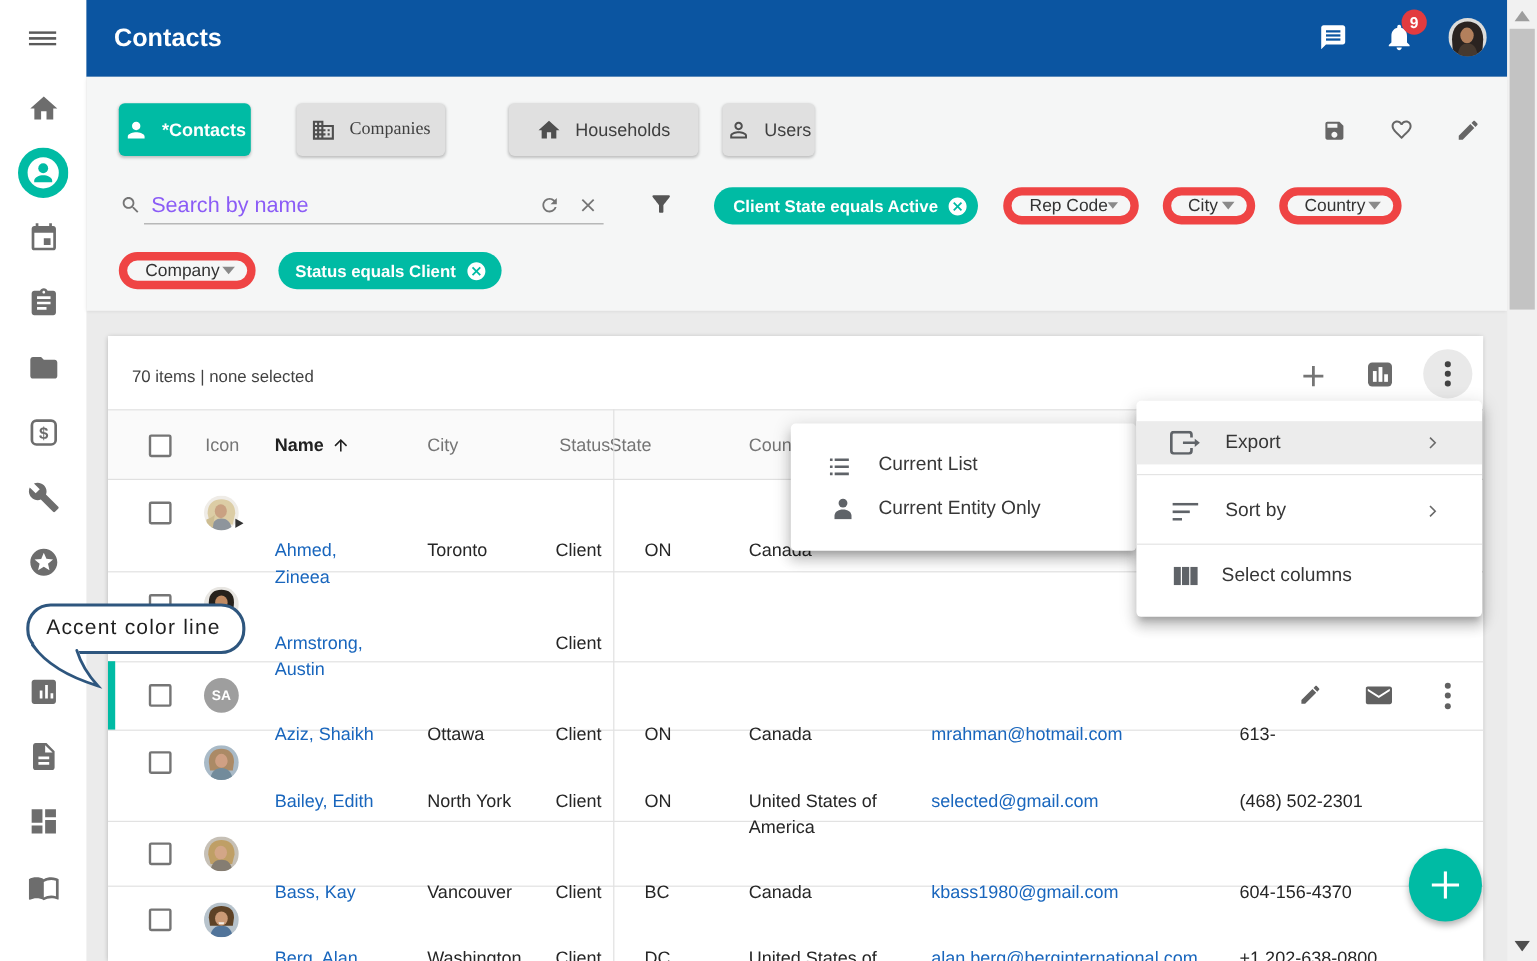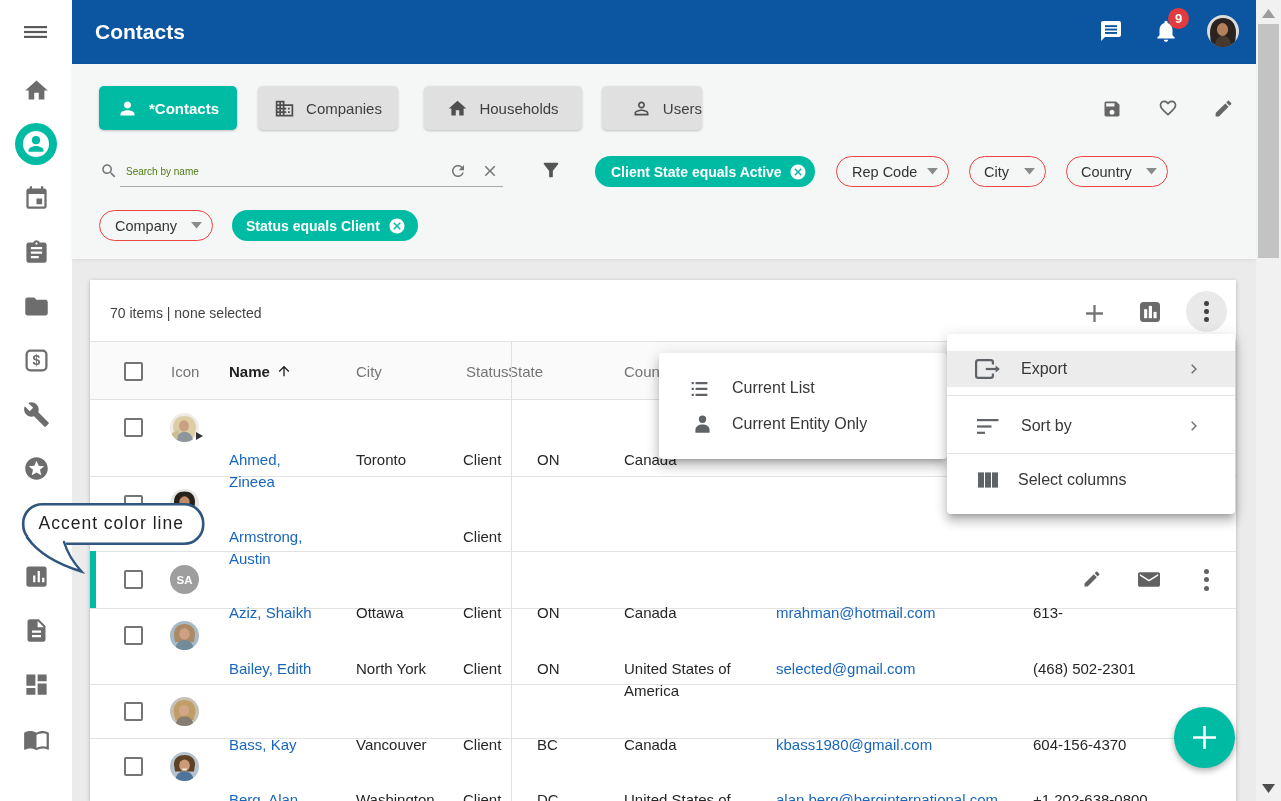--- a/index.html
+++ b/index.html
@@ -11,21 +11,21 @@
 #sidebar { left:0; top:0; width:72px; height:801px; background:#ffffff; }
 #topbar { left:72px; top:0; width:1184px; height:64px; background:#0b55a1; }
 #filterpanel { left:72px; top:64px; width:1184px; height:195px; background:#f5f6f6; box-shadow:0 1px 3px rgba(0,0,0,0.08); }
 #scrollbar { left:1256px; top:0; width:25px; height:801px; background:#f1f1f1; z-index:40; }
 #card { left:90px; top:280px; width:1146px; height:521px; background:#ffffff; box-shadow:0 1px 4px rgba(0,0,0,0.25); }
 
 .tab { position:absolute; top:86px; height:44px; border-radius:5px; display:flex; align-items:center; justify-content:center; gap:11px; font-size:15px; color:#3f3f3f; background:#e0e0e0; box-shadow:0 1px 2.5px rgba(0,0,0,0.22); }
 .tab.active { background:#00bba4; color:#ffffff; font-weight:bold; }
 
 .chipT { position:absolute; height:31px; border-radius:16px; background:#00bba4; color:#fff; font-weight:bold; font-size:14px; display:flex; align-items:center; white-space:nowrap; }
-.chipO { position:absolute; height:31px; border-radius:16px; background:transparent; border:1px solid #ef4444; color:#333; font-size:14.5px; display:flex; align-items:center; white-space:nowrap; }
+.chipO { position:absolute; height:31px; border-radius:16px; background:transparent; border:7px solid #ef4444; color:#333; font-size:14.5px; display:flex; align-items:center; white-space:nowrap; }
 .rowline { position:absolute; height:1px; background:#e2e2e2; left:90px; width:1146px; }
 .cell { position:absolute; font-size:15px; color:#262626; white-space:nowrap;margin-top:34px; }
 .link { color:#1966bd; }
 .hdr { position:absolute; font-size:15px; color:#757575; white-space:nowrap; }
 .cbx { position:absolute; width:19px; height:19px; border:2px solid #757575; border-radius:2px; background:#fff; }
 
 .menu { position:absolute; background:#fff; border-radius:4px; box-shadow:0 5px 5px -3px rgba(0,0,0,.2), 0 8px 10px 1px rgba(0,0,0,.14), 0 3px 14px 2px rgba(0,0,0,.12); z-index:30; }
 .mitem { position:absolute; font-size:16px; color:#373737; white-space:nowrap; }
 
 .dot { position:absolute; border-radius:50%; }
@@ -116,59 +116,59 @@
 <svg class="icon" style="left:22.5px; top:616.5px;" width="27" height="27" viewBox="0 0 24 24">
     <path fill="#6d6d6d" d="M14 2H6c-1.1 0-1.99.9-1.99 2L4 20c0 1.1.89 2 1.99 2H18c1.1 0 2-.9 2-2V8l-6-6zm2 16H8v-2h8v2zm0-4H8v-2h8v2zm-3-5V3.5L18.5 9H13z"></path>
   </svg>
 <svg class="icon" style="left:22.5px; top:670.5px;" width="27" height="27" viewBox="0 0 24 24">
     <path fill="#6d6d6d" d="M3 13h8V3H3v10zm0 8h8v-6H3v6zm10 0h8V11h-8v10zm0-18v6h8V3h-8z"></path>
   </svg>
 <svg class="icon" style="left:22.5px; top:725.5px;" width="27" height="27" viewBox="0 0 24 24">
     <path fill="#6d6d6d" d="M21 5c-1.11-.35-2.33-.5-3.5-.5-1.95 0-4.05.4-5.5 1.5-1.45-1.1-3.55-1.5-5.5-1.5S2.45 4.9 1 6v14.65c0 .25.25.5.5.5.1 0 .15-.05.25-.05C3.1 20.45 5.05 20 6.5 20c1.95 0 4.05.4 5.5 1.5 1.35-.85 3.8-1.5 5.5-1.5 1.65 0 3.35.3 4.75 1.05.1.05.15.05.25.05.25 0 .5-.25.5-.5V6c-.6-.45-1.25-.75-2-1zm0 13.5c-1.1-.35-2.3-.5-3.5-.5-1.7 0-4.15.65-5.5 1.5V8c1.35-.85 3.8-1.5 5.5-1.5 1.2 0 2.4.15 3.5.5v11.5z"></path>
   </svg>
 
-<div class="tab active" style="left:99px; width:138px;">
+<div class="tab active" style="left:99px; width:110px;">
  <svg width="21" height="21" viewBox="0 0 24 24">
       <path fill="#ffffff" d="M12 12c2.21 0 4-1.79 4-4s-1.79-4-4-4-4 1.79-4 4 1.79 4 4 4zm0 2c-2.67 0-8 1.34-8 4v2h16v-2c0-2.66-5.33-4-8-4z"></path>
     </svg>
  <span>*Contacts</span>
 </div>
-<div class="tab" style="left:258px; width:140px;">
+<div class="tab" style="left:247px; width:124px;font-family:Liberation Serif, serif;">
  <svg width="21" height="21" viewBox="0 0 24 24">
       <path fill="#4f4f4f" d="M12 7V3H2v18h20V7H12zM6 19H4v-2h2v2zm0-4H4v-2h2v2zm0-4H4V9h2v2zm0-4H4V5h2v2zm4 12H8v-2h2v2zm0-4H8v-2h2v2zm0-4H8V9h2v2zm0-4H8V5h2v2zm10 12h-8v-2h2v-2h-2v-2h2v-2h-2V9h8v10zm-2-8h-2v2h2v-2zm0 4h-2v2h2v-2z"></path>
     </svg>
  <span>Companies</span>
 </div>
 <div class="tab" style="left:424px; width:158px;">
  <svg width="21" height="21" viewBox="0 0 24 24">
       <path fill="#4f4f4f" d="M10 20v-6h4v6h5v-8h3L12 3 2 12h3v8z"></path>
     </svg>
  <span>Households</span>
 </div>
-<div class="tab" style="left:602px; width:100px;justify-content:flex-end;">
+<div class="tab" style="left:602px; width:77px;">
  <svg width="21" height="21" viewBox="0 0 24 24">
       <path fill="#4f4f4f" d="M12 5.9c1.16 0 2.1.94 2.1 2.1s-.94 2.1-2.1 2.1S9.9 9.16 9.9 8s.94-2.1 2.1-2.1m0 9c2.97 0 6.1 1.46 6.1 2.1v1.1H5.9V17c0-.64 3.13-2.1 6.1-2.1M12 4C9.79 4 8 5.79 8 8s1.79 4 4 4 4-1.79 4-4-1.79-4-4-4zm0 9c-2.67 0-8 1.34-8 4v3h16v-3c0-2.66-5.33-4-8-4z"></path>
     </svg>
  <span>Users</span>
 </div>
 
 <svg class="icon" style="left:1102px; top:99px;" width="20" height="20" viewBox="0 0 24 24">
     <path fill="#666" d="M17 3H5c-1.11 0-2 .9-2 2v14c0 1.1.89 2 2 2h14c1.1 0 2-.9 2-2V7l-4-4zm-5 16c-1.66 0-3-1.34-3-3s1.34-3 3-3 3 1.34 3 3-1.34 3-3 3zm3-10H5V5h10v4z"></path>
   </svg>
 <svg class="icon" style="left:1157px; top:98px;" width="22" height="20" viewBox="0 0 24 24">
     <path fill="#666" d="M16.5 3c-1.74 0-3.41.81-4.5 2.09C10.91 3.81 9.24 3 7.5 3 4.42 3 2 5.42 2 8.5c0 3.78 3.4 6.86 8.55 11.54L12 21.35l1.45-1.32C18.6 15.36 22 12.28 22 8.5 22 5.42 19.58 3 16.5 3zm-4.4 15.55l-.1.1-.1-.1C7.14 14.24 4 11.39 4 8.5 4 6.5 5.5 5 7.5 5c1.54 0 3.04.99 3.57 2.36h1.87C13.46 5.99 14.96 5 16.5 5c2 0 3.5 1.5 3.5 3.5 0 2.89-3.14 5.74-7.9 10.05z"></path>
   </svg>
 <svg class="icon" style="left:1213px; top:98px;" width="21" height="21" viewBox="0 0 24 24">
     <path fill="#666" d="M3 17.25V21h3.75L17.81 9.94l-3.75-3.75L3 17.25zM20.71 7.04c.39-.39.39-1.02 0-1.41l-2.34-2.34c-.39-.39-1.02-.39-1.41 0l-1.83 1.83 3.75 3.75 1.83-1.83z"></path>
   </svg>
 
 <svg class="icon" style="left:100px; top:162px;" width="18" height="18" viewBox="0 0 24 24">
     <path fill="#757575" d="M15.5 14h-.79l-.28-.27C15.41 12.59 16 11.11 16 9.5 16 5.91 13.09 3 9.5 3S3 5.91 3 9.5 5.91 16 9.5 16c1.61 0 3.09-.59 4.23-1.57l.27.28v.79l5 5L20.49 19l-5-5zm-6 0C7.01 14 5 11.99 5 9.5S7.01 5 9.5 5 14 7.01 14 9.5 11.99 14 9.5 14z"></path>
   </svg>
-<div class="txt" style="left:126px; top:171px; transform:translateY(-50%); font-size:10px; color:#4d7c0f;">Search by name</div>
+<div class="txt" style="left:126px; top:171px; transform:translateY(-50%); font-size:18px; color:#8b5cf6;">Search by name</div>
 <div class="abs" style="left:120px; top:186px; width:383px; height:1px; background:#a9a9a9;"></div>
 <svg class="icon" style="left:449px; top:162px;" width="18" height="18" viewBox="0 0 24 24">
     <path fill="#757575" d="M17.65 6.35C16.2 4.9 14.21 4 12 4c-4.42 0-7.99 3.58-7.99 8s3.57 8 7.99 8c3.73 0 6.84-2.55 7.73-6h-2.08c-.82 2.33-3.04 4-5.65 4-3.31 0-6-2.69-6-6s2.69-6 6-6c1.66 0 3.14.69 4.22 1.78L13 11h7V4l-2.35 2.35z"></path>
   </svg>
 <svg class="icon" style="left:481px; top:162px;" width="18" height="18" viewBox="0 0 24 24">
     <path fill="#757575" d="M19 6.41L17.59 5 12 10.59 6.41 5 5 6.41 10.59 12 5 17.59 6.41 19 12 13.41 17.59 19 19 17.59 13.41 12z"></path>
   </svg>
 <svg class="icon" style="left:540px; top:159px;" width="22" height="22" viewBox="0 0 24 24">
     <path fill="#555" d="M4.25 5.61C6.27 8.2 10 13 10 13v6c0 .55.45 1 1 1h2c.55 0 1-.45 1-1v-6s3.72-4.8 5.74-7.39A.998.998 0 0019 4H5c-.83 0-1.3.95-.75 1.61z"></path>
   </svg>

